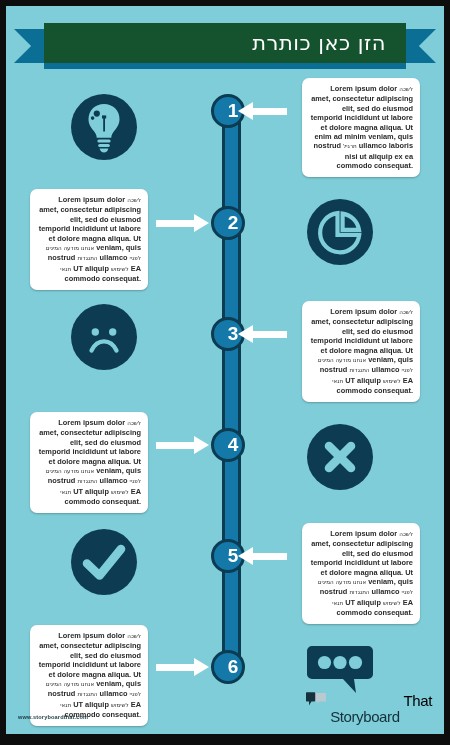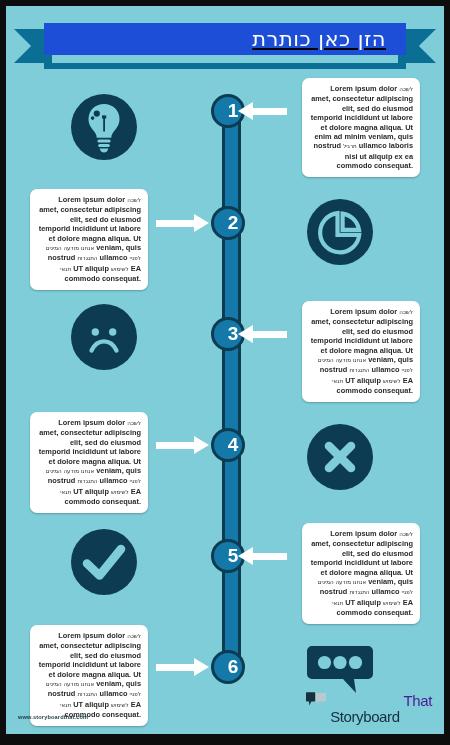--- a/index.html
+++ b/index.html
@@ -16,23 +16,23 @@
     overflow:hidden;
   }
 
   
   .banner-wrap{position:absolute;left:8px;top:17px;width:422px;height:46px;}
   .banner-tail{position:absolute;top:6px;width:38px;height:34px;background:#0b6e95;}
   .banner-tail.left{left:0;clip-path:polygon(0 0,100% 0,100% 100%,0 100%,45% 50%);}
   .banner-tail.right{right:0;clip-path:polygon(0 0,100% 0,55% 50%,100% 100%,0 100%);}
   .banner-shadow{position:absolute;left:30px;top:40px;width:362px;height:6px;background:#0b6e95;}
   .banner-main{
-    position:absolute;left:30px;top:0;width:362px;height:32px;
-    background:#1d4ed8;display:flex;align-items:center;justify-content:flex-end;
-    padding-right:20px;box-sizing:border-box;text-decoration:underline;
+    position:absolute;left:30px;top:0;width:362px;height:40px;
+    background:#14532d;display:flex;align-items:center;justify-content:flex-end;
+    padding-right:20px;box-sizing:border-box;
   }
   .banner-main .title{
     color:#ffffff;font-size:21px;font-weight:400;direction:rtl;
     font-family:"DejaVu Sans", sans-serif;letter-spacing:.5px;
   }
 
   
   .spine{
     position:absolute;left:216px;top:112px;width:13px;height:560px;
     background:#1479a8;border-left:3px solid #0c3b52;border-right:3px solid #0c3b52;
@@ -76,21 +76,21 @@
 
   
   .footer-url{
     position:absolute;left:12px;bottom:14px;
     font-size:5.6px;font-weight:bold;color:#1d3b45;letter-spacing:.15px;
   }
   .logo{position:absolute;right:12px;bottom:9px;display:flex;align-items:center;gap:4px;}
   .logo svg{display:block;}
   .logo .word{font-size:15px;letter-spacing:-.4px;font-weight:400;}
   .logo .w1{color:#14313d;margin-top:33px;}
-  .logo .w2{color:#4c1d95;}
+  .logo .w2{color:#000000;}
 </style>
 </head>
 <body>
 
 <div class="poster">
 
   <div class="banner-wrap">
     <div class="banner-tail left"></div>
     <div class="banner-tail right"></div>
     <div class="banner-shadow"></div>

